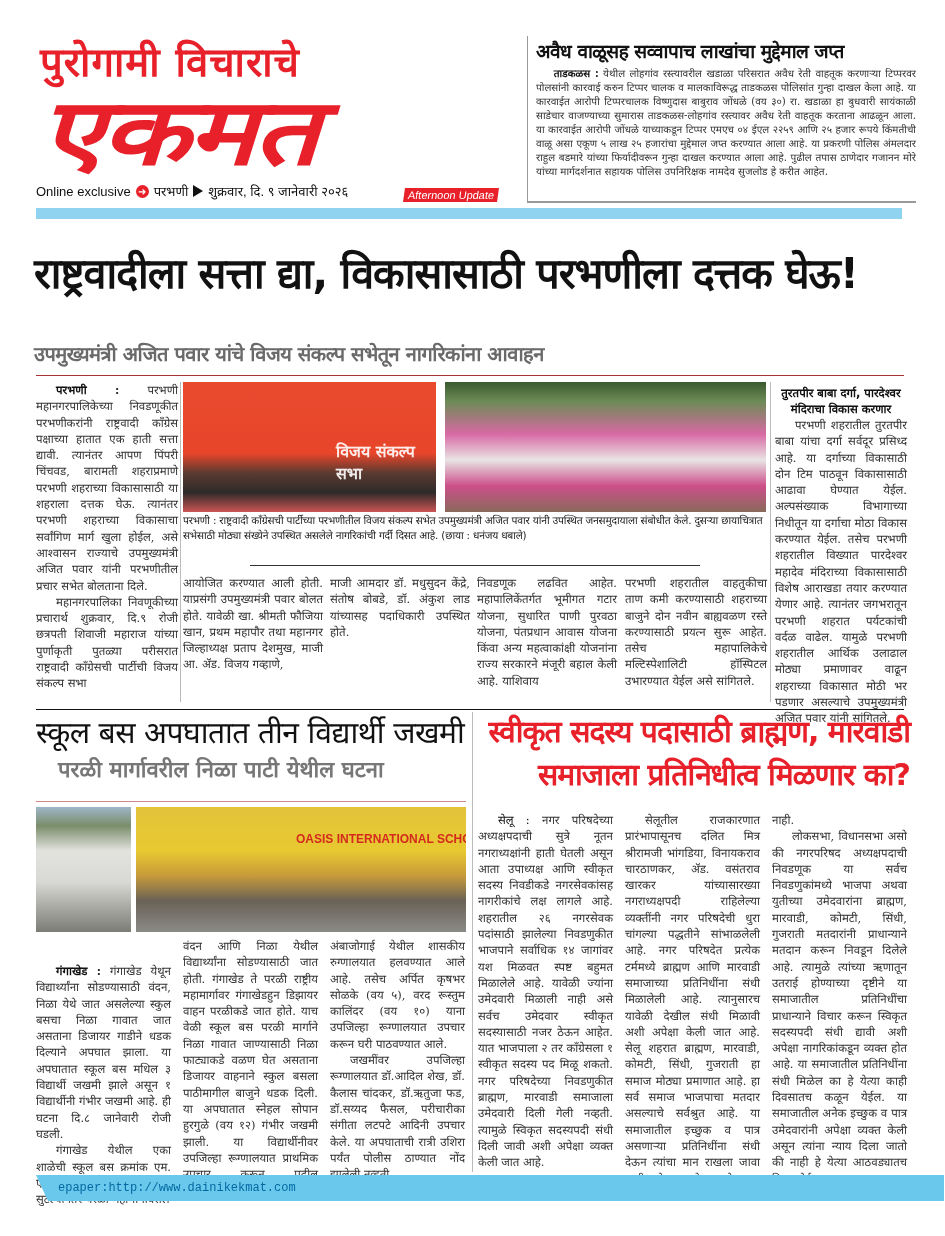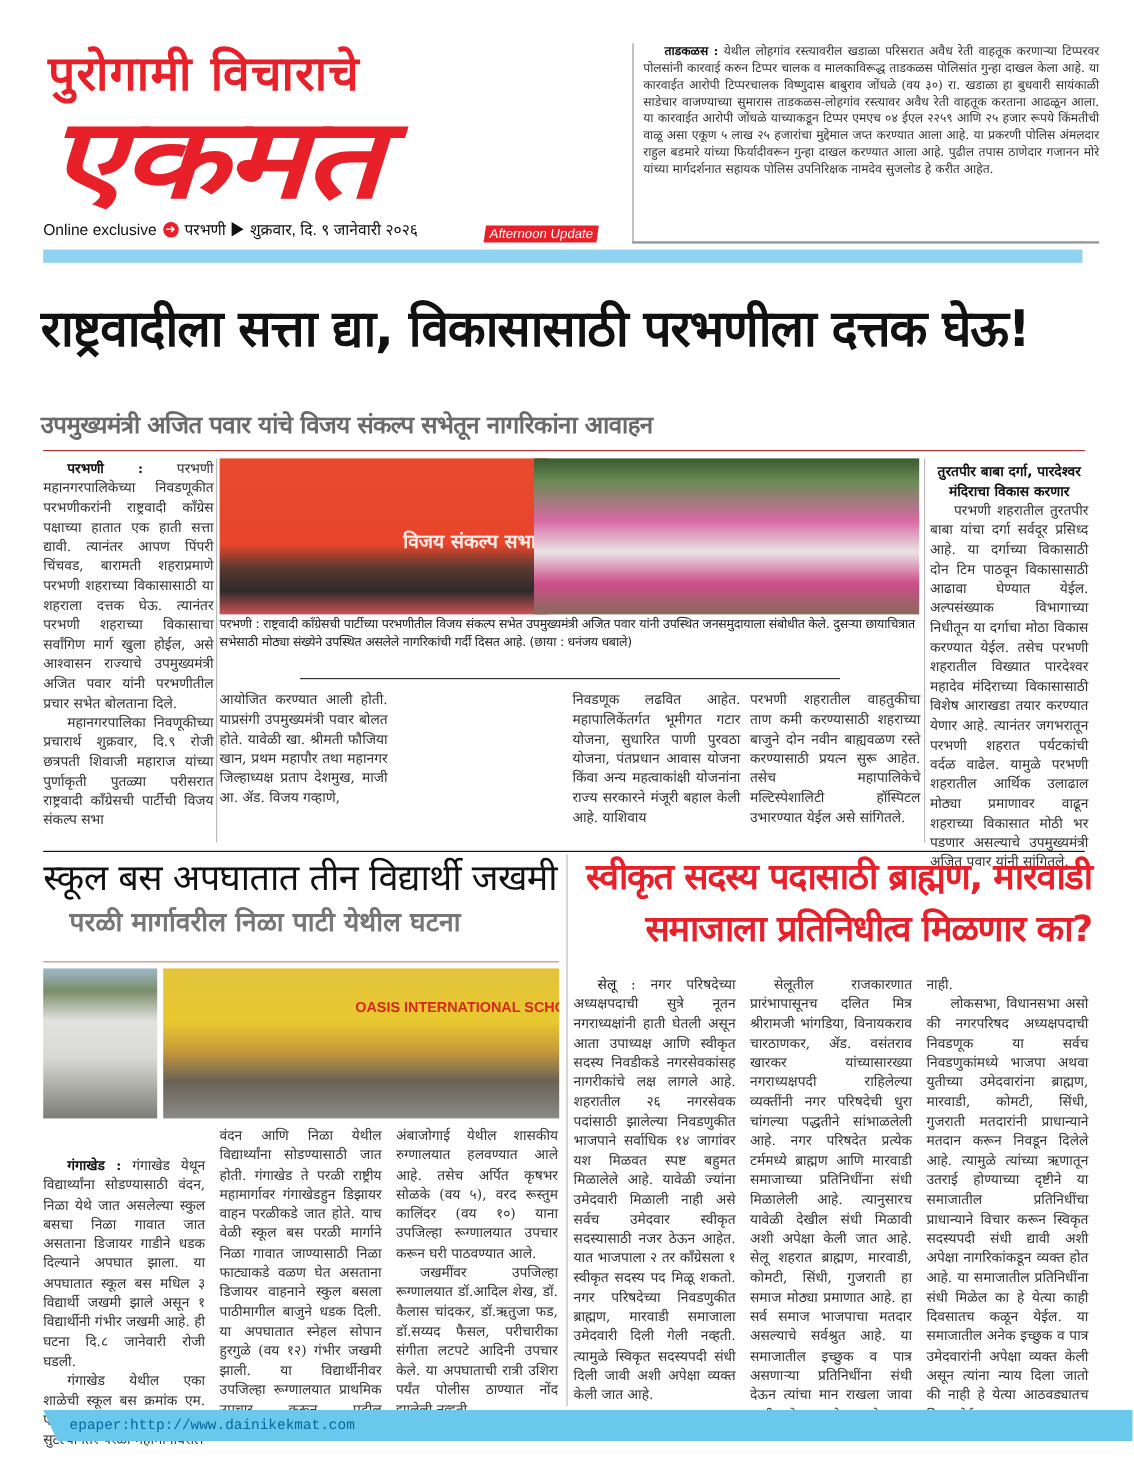--- a/index.html
+++ b/index.html
@@ -20,21 +20,21 @@
   .box p{margin:0;font-size:10.2px;line-height:14px;text-align:justify;color:#333;}
   .box p b{color:#111;}
   
   .head1{left:34px;top:244px;width:880px;font-family:"DejaVu Sans",sans-serif;font-weight:bold;font-size:42px;line-height:60px;color:#111;letter-spacing:-1px;transform:scaleX(.98);transform-origin:left;white-space:nowrap;}
   .head2{left:34px;top:334px;width:880px;font-family:"DejaVu Sans",sans-serif;font-size:20px;line-height:40px;color:#6a6a6a;white-space:nowrap;letter-spacing:-.5px;font-weight:bold;}
   .redrule{left:36px;top:375px;width:868px;height:1px;background:#a33;}
   .col{font-size:11.5px;line-height:16.3px;text-align:justify;color:#333;margin:0;}
   .col p{margin:0;text-indent:20px;}
   .col b{color:#111;}
   .photo{background:#ccc;overflow:hidden;}
-  .photo1{left:183px;top:382px;width:253px;height:130px;background:linear-gradient(180deg,#e94a2e 0%,#e8452b 55%,#5a3a30 70%,#2f2a2a 85%,#c55 100%);padding-left:21px;}
+  .photo1{left:183px;top:382px;width:253px;height:130px;background:linear-gradient(180deg,#e94a2e 0%,#e8452b 55%,#5a3a30 70%,#2f2a2a 85%,#c55 100%);}
   .photo2{left:445px;top:382px;width:321px;height:130px;background:linear-gradient(180deg,#3a5a30 0%,#6c8b56 15%,#d86aa4 40%,#e9e4e4 60%,#cc4f8a 80%,#8a6a5a 100%);}
   .ph-label{color:#fff;font-family:"DejaVu Sans",sans-serif;font-size:9px;padding:3px;opacity:.9;}
   .caption{left:183px;top:513px;width:585px;font-family:"DejaVu Sans",sans-serif;font-size:10.4px;line-height:15px;color:#222;letter-spacing:-.2px;}
   .caprule{left:250px;top:565px;width:450px;height:1px;background:#333;}
   
   .rule2{left:36px;top:709px;width:868px;height:1px;background:#111;}
   .bushead{left:36px;top:712px;width:430px;font-family:"DejaVu Sans",sans-serif;font-size:30px;line-height:42px;color:#111;white-space:nowrap;letter-spacing:-.5px;}
   .bussub{left:58px;top:754px;width:410px;font-family:"DejaVu Sans",sans-serif;font-weight:bold;font-size:22px;line-height:32px;color:#777;white-space:nowrap;}
   .busrule{left:36px;top:801px;width:430px;height:1px;background:#c88;}
   .photo3{left:36px;top:807px;width:95px;height:125px;background:linear-gradient(180deg,#9fb6c8 0%,#7a8d6a 15%,#e2e2de 35%,#d8d8d4 60%,#7c7c76 100%);}
@@ -55,20 +55,21 @@
   <span class="bold">Online exclusive</span>
   <span class="arrow-icon">➜</span>
   <span>परभणी</span>
   <span class="tri-icon"></span>
   <span>शुक्रवार, दि. ९ जानेवारी २०२६</span>
 </div>
 <div class="abs badge">Afternoon Update</div>
 <div class="abs bluebar"></div>
 
 <div class="abs box">
+  <h2>अवैध वाळूसह सव्वापाच लाखांचा मुद्देमाल जप्त</h2>
   <p>&nbsp;&nbsp;&nbsp;&nbsp;<b>ताडकळस :</b> <span>येथील लोहगांव रस्त्यावरील खडाळा परिसरात अवैध रेती वाहतूक करणाऱ्या टिप्परवर पोलसांनी कारवाई करुन टिप्पर चालक व मालकाविरूद्ध ताडकळस पोलिसांत गुन्हा दाखल केला आहे. या कारवाईत आरोपी टिप्परचालक विष्णुदास बाबुराव जोंधळे (वय ३०) रा. खडाळा हा बुधवारी सायंकाळी साडेचार वाजण्याच्या सुमारास ताडकळस-लोहगांव रस्त्यावर अवैध रेती वाहतूक करताना आढळून आला. या कारवाईत आरोपी जोंधळे याच्याकडून टिप्पर एमएच ०४ ईएल २२५९ आणि २५ हजार रूपये किंमतीची वाळू असा एकूण ५ लाख २५ हजारांचा मुद्देमाल जप्त करण्यात आला आहे. या प्रकरणी पोलिस अंमलदार राहुल बडमारे यांच्या फिर्यादीवरून गुन्हा दाखल करण्यात आला आहे. पुढील तपास ठाणेदार गजानन मोरे यांच्या मार्गदर्शनात सहायक पोलिस उपनिरिक्षक नामदेव सुजलोड हे करीत आहेत.</span></p>
 </div>
 
 <div class="abs head1">राष्ट्रवादीला सत्ता द्या, विकासासाठी परभणीला दत्तक घेऊ!</div>
 <div class="abs head2">उपमुख्यमंत्री अजित पवार यांचे विजय संकल्प सभेतून नागरिकांना आवाहन</div>
 <div class="abs redrule"></div>
 
 <div class="abs col" style="left:36px;top:382px;width:142px;">
   <p><b>परभणी :</b> <span>परभणी महानगरपालिकेच्या निवडणूकीत परभणीकरांनी राष्ट्रवादी कॉंग्रेस पक्षाच्या हातात एक हाती सत्ता द्यावी. त्यानंतर आपण पिंपरी चिंचवड, बारामती शहराप्रमाणे परभणी शहराच्या विकासासाठी या शहराला दत्तक घेऊ. त्यानंतर परभणी शहराच्या विकासाचा सर्वांगिण मार्ग खुला होईल, असे आश्वासन राज्याचे उपमुख्यमंत्री अजित पवार यांनी परभणीतील प्रचार सभेत बोलताना दिले.</span></p>
   <p>महानगरपालिका निवणूकीच्या प्रचारार्थ शुक्रवार, दि.९ रोजी छत्रपती शिवाजी महाराज यांच्या पुर्णाकृती पुतळ्या परीसरात राष्ट्रवादी कॉंग्रेसची पार्टीची विजय संकल्प सभा</p>
@@ -79,20 +80,21 @@
   <div class="ph-label" style="position:absolute;left:150px;top:55px;font-size:16px;font-weight:bold;">विजय संकल्प सभा</div>
 </div>
 <div class="abs photo photo2"></div>
 <div class="abs caption">परभणी : राष्ट्रवादी कॉंग्रेसची पार्टीच्या परभणीतील विजय संकल्प सभेत उपमुख्यमंत्री अजित पवार यांनी उपस्थित जनसमुदायाला संबोधीत केले. दुसऱ्या छायाचित्रात सभेसाठी मोठ्या संख्येने उपस्थित असलेले नागरिकांची गर्दी दिसत आहे. (छाया : धनंजय धबाले)</div>
 <div class="abs caprule"></div>
 
 <div class="abs col" style="left:183px;top:575px;width:140px;">
   <span>आयोजित करण्यात आली होती. याप्रसंगी उपमुख्यमंत्री पवार बोलत होते. यावेळी खा. श्रीमती फौजिया खान, प्रथम महापौर तथा महानगर जिल्हाध्यक्ष प्रताप देशमुख, माजी आ. ॲड. विजय गव्हाणे,</span>
 </div>
 <div class="abs col" style="left:330px;top:575px;width:140px;">
+  <span>माजी आमदार डॉ. मधुसुदन केंद्रे, संतोष बोबडे, डॉ. अंकुश लाड यांच्यासह पदाधिकारी उपस्थित होते.</span>
 </div>
 <div class="abs col" style="left:477px;top:575px;width:140px;">
   <span>निवडणूक लढवित आहेत. महापालिकेंतर्गत भूमीगत गटार योजना, सुधारित पाणी पुरवठा योजना, पंतप्रधान आवास योजना किंवा अन्य महत्वाकांक्षी योजनांना राज्य सरकारने मंजूरी बहाल केली आहे. याशिवाय</span>
 </div>
 <div class="abs col" style="left:625px;top:575px;width:142px;">
   <span>परभणी शहरातील वाहतुकीचा ताण कमी करण्यासाठी शहराच्या बाजुने दोन नवीन बाह्यवळण रस्ते करण्यासाठी प्रयत्न सुरू आहेत. तसेच महापालिकेचे मल्टिस्पेशालिटी हॉस्पिटल उभारण्यात येईल असे सांगितले.</span>
 </div>
 <div class="abs vrule" style="left:770px;top:382px;height:320px;"></div>
 
 <div class="abs" style="left:775px;top:385px;width:132px;">

